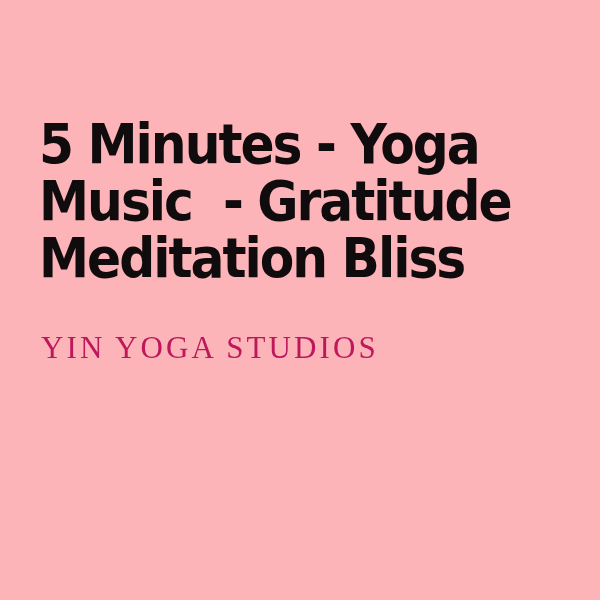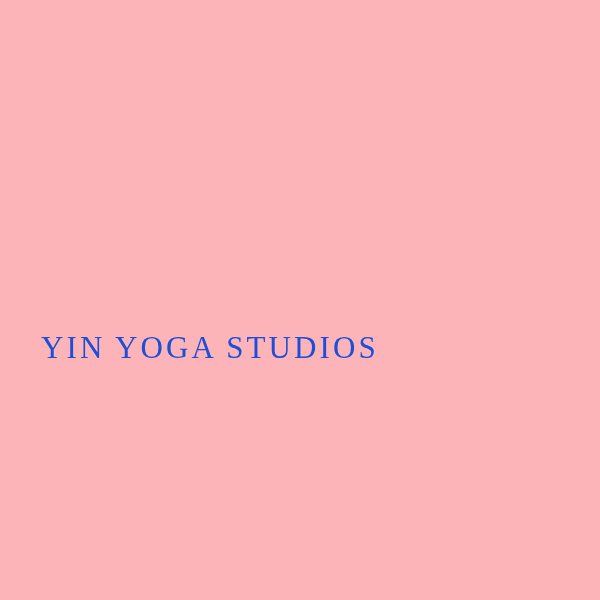--- a/index.html
+++ b/index.html
@@ -49,30 +49,33 @@
     display: block;
     white-space: pre;
   }
 
   #subtitle {
     position: absolute;
     left: 41px;
     top: 331px;
     margin: 0;
     padding: 0;
-    color: #1d4ed8;
+    color: #be185d;
     font-family: "Liberation Serif", "DejaVu Serif", serif;
     font-weight: 400;
     font-size: 31px;
     line-height: 34px;
     letter-spacing: 3.1px;
     white-space: pre;
   }
 </style>
 </head>
 <body>
 
 <div id="cover-card">
 
+  <div id="text-block">
+    <h1 id="title"><span class="title-line">5 Minutes - Yoga</span><span class="title-line">Music  - Gratitude</span><span class="title-line">Meditation Bliss</span></h1>
+  </div>
 
   <p id="subtitle">YIN YOGA STUDIOS</p>
 
 </div>
 
 </body></html>

